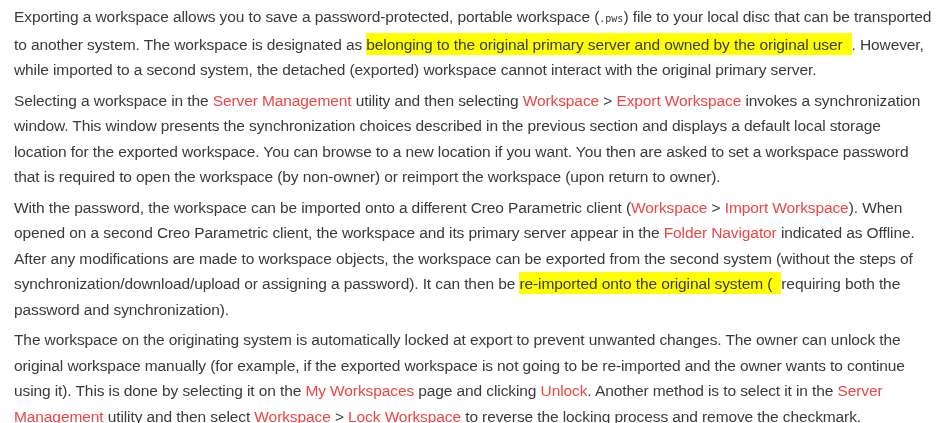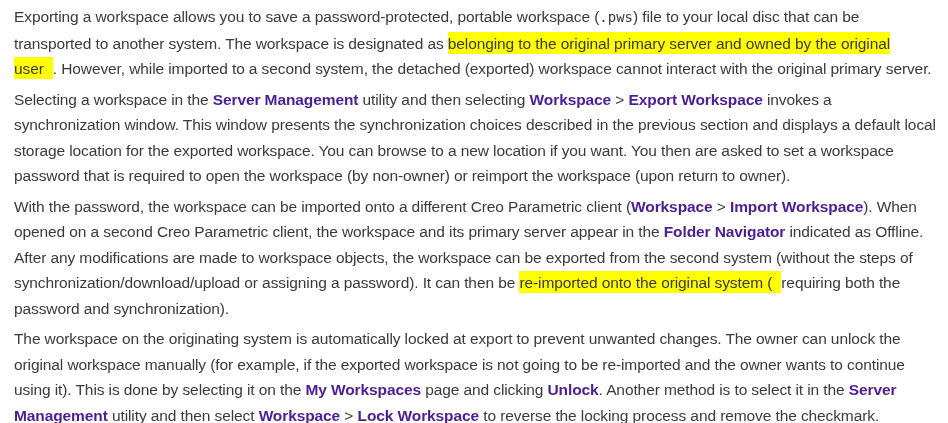--- a/index.html
+++ b/index.html
@@ -20,26 +20,26 @@
     font-size: 15.5px;
     line-height: 25.5px;
     letter-spacing: -0.1px;
     color: #3a3a3a;
   }
   p.para {
     margin: 0 0 5px 0;
   }
   .seg-normal { }
   .seg-bold {
-    font-weight: 700;
-    color: #4c1d95;
+    font-weight: 400;
+    color: #ef4444;
   }
   .seg-mono {
     font-family: "DejaVu Sans Mono", "Liberation Mono", monospace;
-    font-size: 14px;
+    font-size: 10px;
     letter-spacing: 0;
   }
   .seg-highlight {
     background-color: #ffff00;
     padding: 3px 9px 2px 0;
   }
 </style>
 </head>
 <body style="background: rgb(255, 255, 255);">
 

